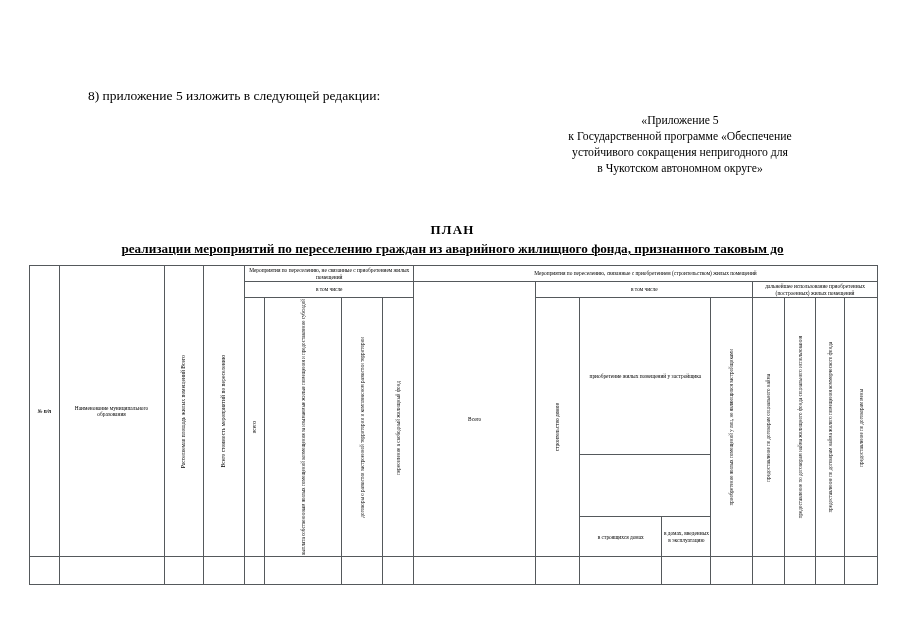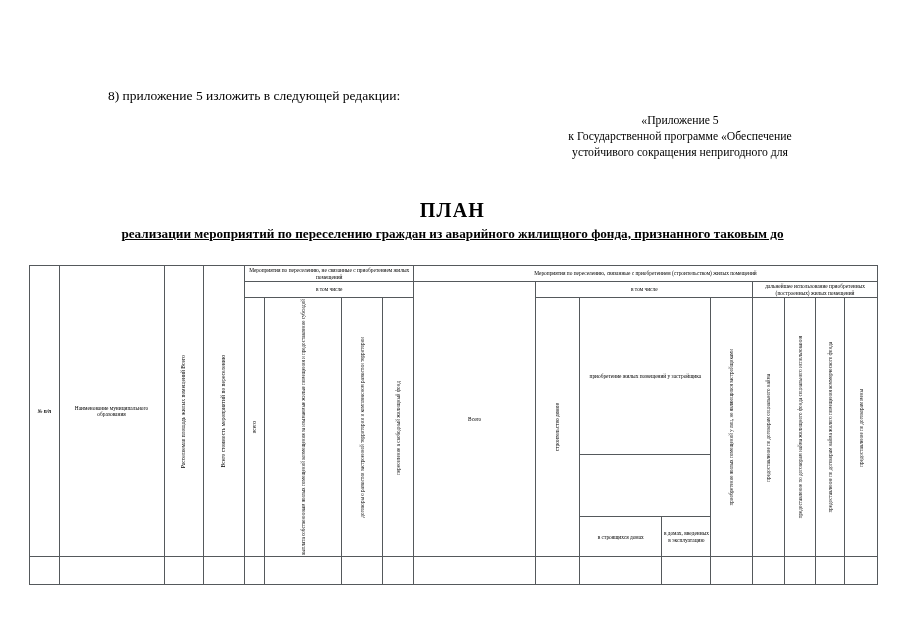--- a/index.html
+++ b/index.html
@@ -16,21 +16,21 @@
   }
   .page {
     position: relative;
     width: 905px;
     height: 640px;
   }
 
   
   .intro {
     position: absolute;
-    left: 108px;
+    left: 88px;
     top: 88px;
     font-size: 13.5px;
     line-height: 1.2;
     white-space: nowrap;
   }
 
   
   .appendix {
     position: absolute;
     left: 505px;
@@ -44,24 +44,25 @@
 
   
   .title-wrap {
     position: absolute;
     left: 0px;
     top: 198px;
     width: 905px;
     text-align: center;
   }
   .title-main {
-    font-size: 20px;
+    font-size: 13px;
     font-weight: bold;
     letter-spacing: 1.2px;
     line-height: 1.25;
+    margin-top: 24px;
   }
   .title-sub {
     font-size: 13.2px;
     font-weight: bold;
     line-height: 1.32;
     margin-top: 2px;
     text-decoration: underline;
   }
   .title-sub .ln { display: block; }
 
@@ -124,20 +125,21 @@
 <body>
 
 <div class="page">
 
   <div class="intro">8) приложение 5 изложить в следующей редакции:</div>
 
   <div class="appendix">
     <span class="ln">«Приложение 5</span>
     <span class="ln">к Государственной программе «Обеспечение</span>
     <span class="ln">устойчивого сокращения непригодного для</span>
+    <span class="ln">в Чукотском автономном округе»</span>
   </div>
 
   <div class="title-wrap">
     <div class="title-main">ПЛАН</div>
     <div class="title-sub">
       <span class="ln">реализации мероприятий по переселению граждан из аварийного жилищного фонда, признанного таковым до</span>
     </div>
   </div>
 
   <div class="tbl-wrap">

